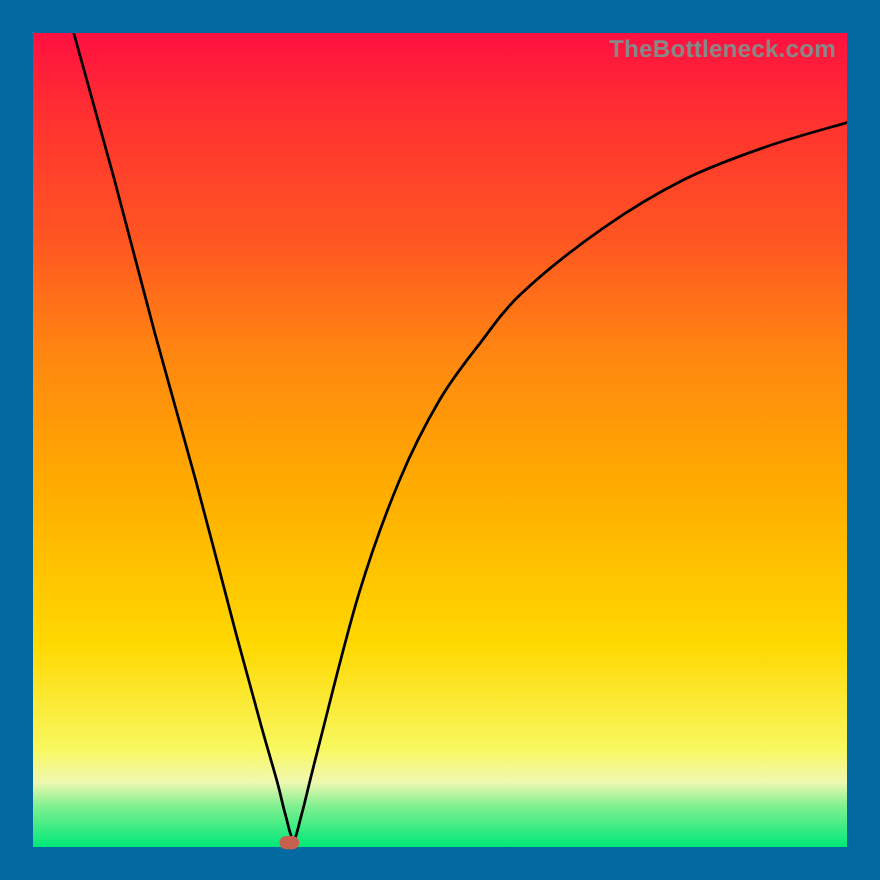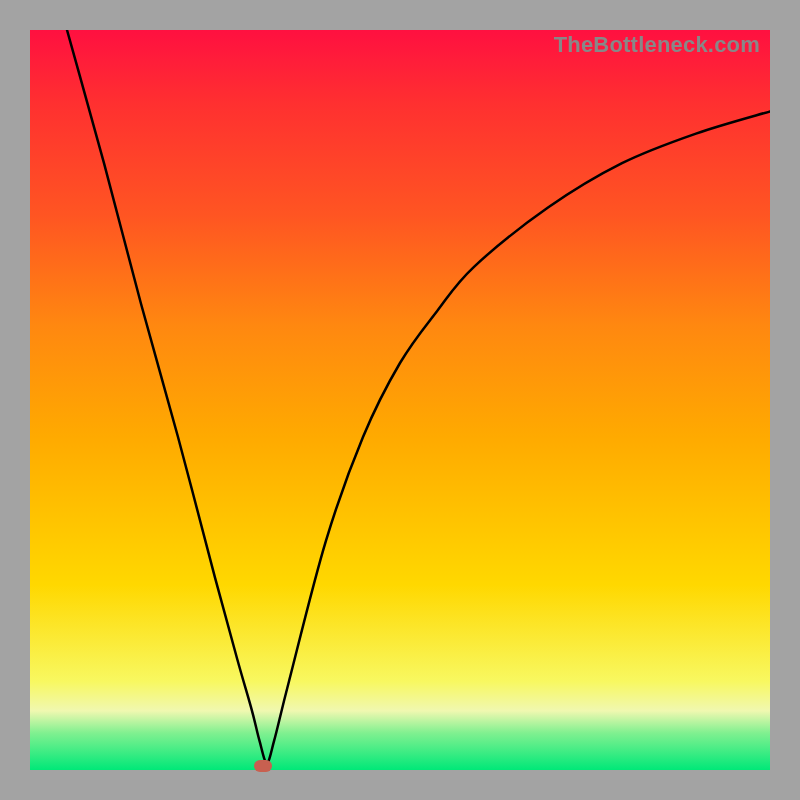--- a/index.html
+++ b/index.html
@@ -1,20 +1,20 @@
 <!DOCTYPE html>
 <html><head>
 <meta charset="utf-8">
 <style>
   * { margin: 0; padding: 0; box-sizing: border-box; }
   html, body { width: 800px; height: 800px; overflow: hidden; background: #000; }
   .frame {
     width: 800px;
     height: 800px;
-    background: #a3a3a3;
+    background: #0369a1;
     position: relative;
   }
   .plot-area {
     position: absolute;
     left: 30px;
     top: 30px;
     width: 740px;
     height: 740px;
     background: linear-gradient(to bottom,
       #ff1040 0%,

